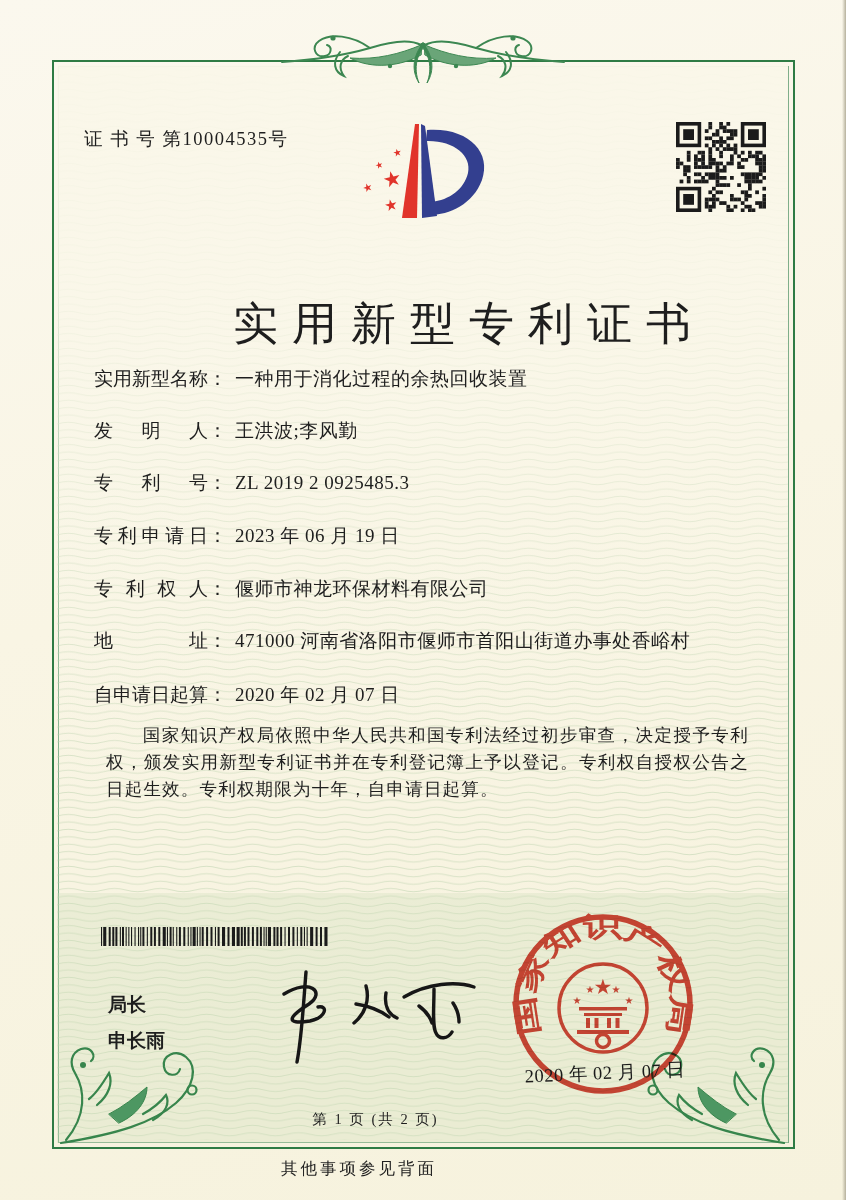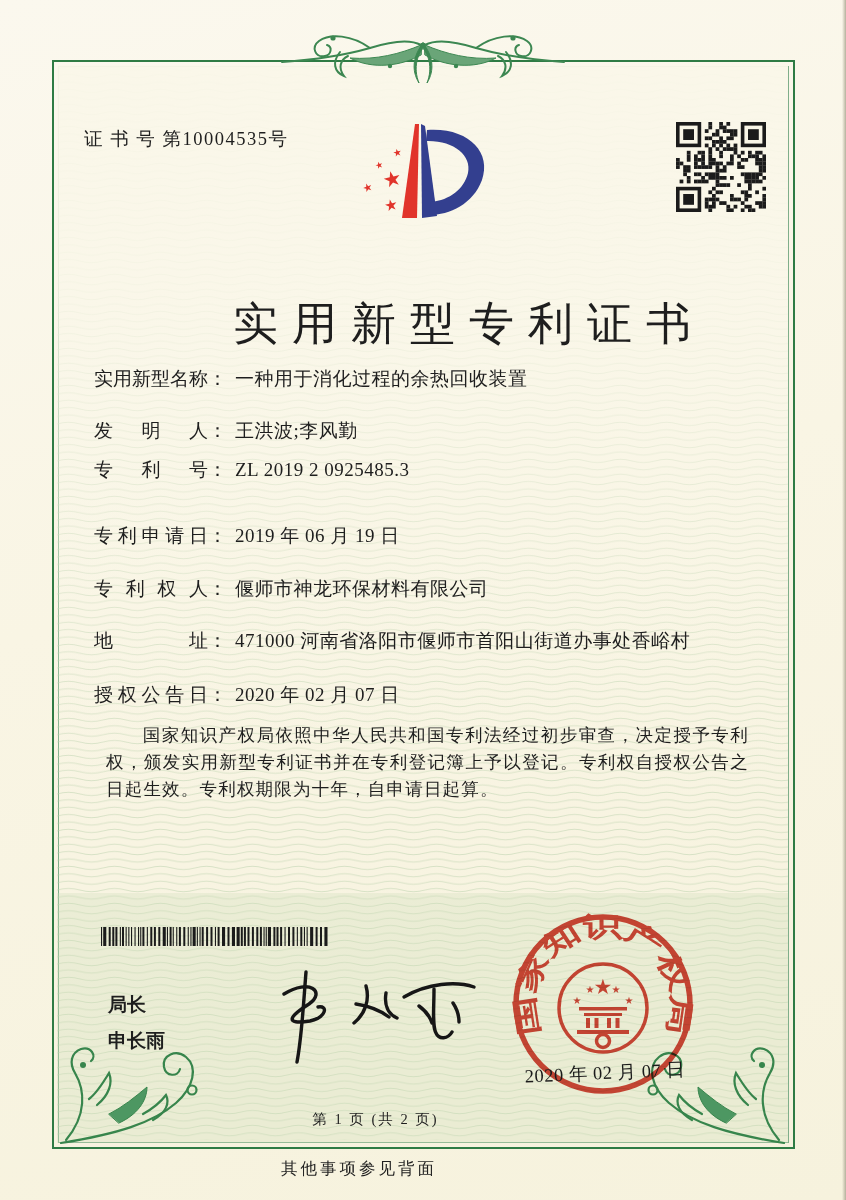--- a/index.html
+++ b/index.html
@@ -313,26 +313,26 @@
     <rect x="64.8" y="86.4" width="3.75" height="3.75" fill="#1b1b1b"></rect>
     <rect x="72" y="86.4" width="3.75" height="3.75" fill="#1b1b1b"></rect>
     <rect x="75.60000000000001" y="86.4" width="3.75" height="3.75" fill="#1b1b1b"></rect>
   </svg>
 
 <div class="abs title">实用新型专利证书</div>
 
 <div class="abs fields">
   <div class="frow" style="top:0"><span class="flabel">实用新型名称</span><span class="fcolon">：</span><span class="fval">一种用于消化过程的余热回收装置</span></div>
   <div class="frow" style="top:52px"><span class="flabel">发明人</span><span class="fcolon">：</span><span class="fval">王洪波;李风勤</span></div>
-  <div class="frow" style="top:91px"><span class="flabel">专利号</span><span class="fcolon">：</span><span class="fval">ZL 2019 2 0925485.3</span></div>
-  <div class="frow" style="top:157px"><span class="flabel">专利申请日</span><span class="fcolon">：</span><span class="fval">2019 年 06 月 19 日</span></div>
+  <div class="frow" style="top:104px"><span class="flabel">专利号</span><span class="fcolon">：</span><span class="fval">ZL 2019 2 0925485.3</span></div>
+  <div class="frow" style="top:157px"><span class="flabel">专利申请日</span><span class="fcolon">：</span><span class="fval">2023 年 06 月 19 日</span></div>
   <div class="frow" style="top:210px"><span class="flabel">专利权人</span><span class="fcolon">：</span><span class="fval">偃师市神龙环保材料有限公司</span></div>
   <div class="frow" style="top:262px"><span class="flabel">地址</span><span class="fcolon">：</span><span class="fval">471000 河南省洛阳市偃师市首阳山街道办事处香峪村</span></div>
   <div class="frow" style="top:316px">
-    <span class="flabel">授权公告日</span><span class="fcolon">：</span><span class="fval">2020 年 02 月 07 日</span>
+    <span class="flabel">自申请日起算</span><span class="fcolon">：</span><span class="fval">2020 年 02 月 07 日</span>
   </div>
 </div>
 
 <div class="abs paras">
   <p>国家知识产权局依照中华人民共和国专利法经过初步审查，决定授予专利权，颁发实用新型专利证书并在专利登记簿上予以登记。专利权自授权公告之日起生效。专利权期限为十年，自申请日起算。</p>
 </div>
 
 <svg id="bc-svg" class="abs" style="left:100px;top:927px" width="232" height="19">
     <rect x="1" y="0" width="1.1" height="19" fill="#1b1b1b"></rect>
     <rect x="3.2" y="0" width="3.1" height="19" fill="#1b1b1b"></rect>

